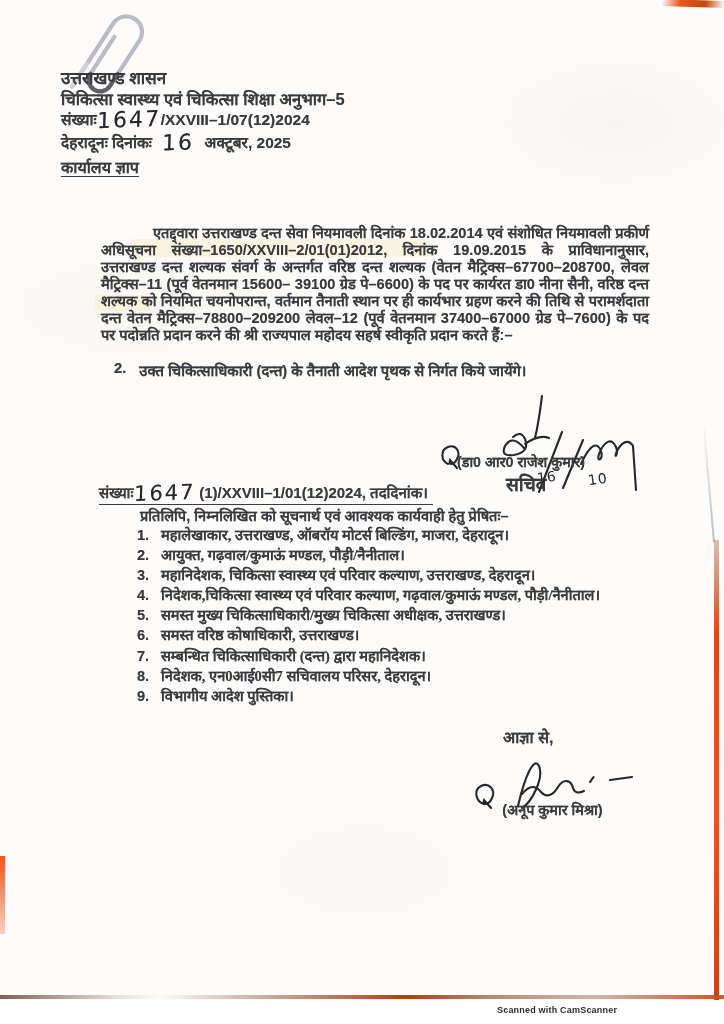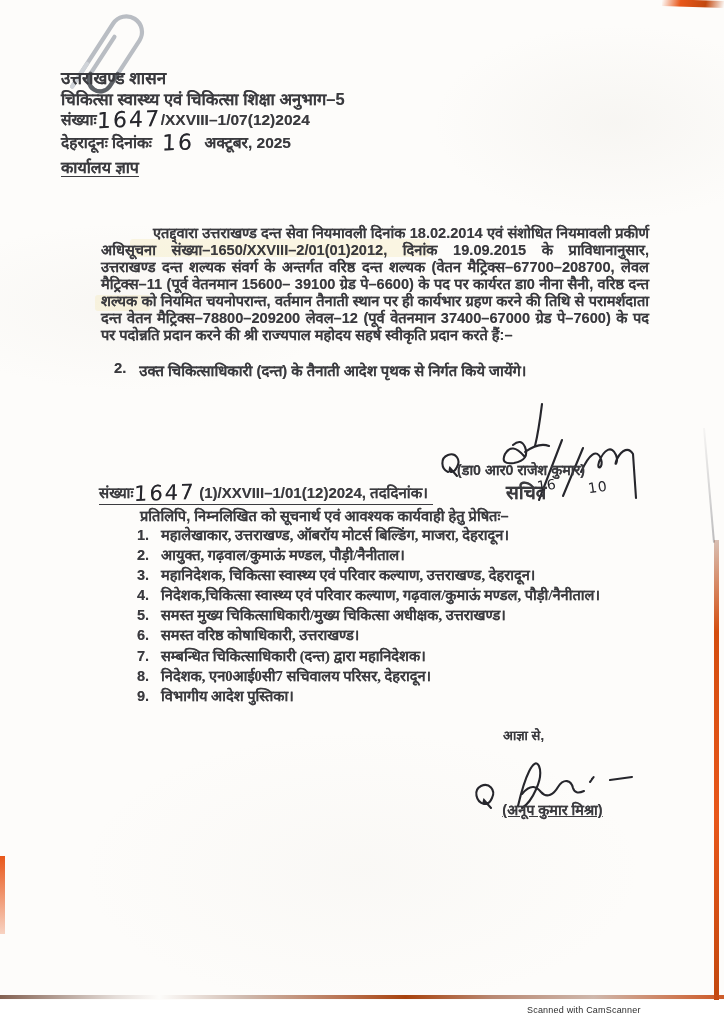--- a/index.html
+++ b/index.html
@@ -11,21 +11,21 @@
   .page{
     position:absolute;inset:0;
     background:
       radial-gradient(ellipse 300px 120px at 18% 30%, rgba(205,200,188,0.10), transparent 70%),
       radial-gradient(ellipse 260px 140px at 85% 12%, rgba(205,200,188,0.12), transparent 70%),
       radial-gradient(ellipse 400px 200px at 50% 85%, rgba(210,205,195,0.08), transparent 70%),
       #fdfcfa;
   }
   .print{color:#3a3a3e;text-shadow:0 0 0.5px rgba(70,70,74,0.55);}
   .abs{position:absolute;}
-  .center{text-align:center;text-decoration:underline;}
+  .center{text-align:center;}
   .bold{font-weight:bold;}
   .hw{
     font-family:"DejaVu Sans",sans-serif;
     color:#26262c;font-weight:500;letter-spacing:2px;
     display:inline-block;transform:rotate(-2deg) skewX(-4deg);
     line-height:1;position:relative;top:2px;
   }
   .header-line{left:61px;width:600px;}
   .subject{text-decoration:underline;text-underline-offset:3px;}
   .para{
@@ -40,22 +40,22 @@
   .copy-intro{left:140px;top:505px;font-size:14.6px;}
   .copy-list{left:137px;top:526px;width:522px;font-size:14.6px;}
   .copy-row{display:flex;line-height:19.6px;margin-bottom:0.5px;}
   .copy-no{width:24px;flex:0 0 24px;}
   .copy-text{flex:1;font-family:Liberation Serif, serif;}
   .copy-row.justify .copy-text{text-align:justify;}
   .sig-name{font-size:14.3px;white-space:nowrap;}
   .tint{position:absolute;background:rgba(238,220,130,0.20);border-radius:3px;}
   .scan-strip{position:absolute;left:0;top:1000px;width:724px;height:24px;background:#ffffff;}
   .scan-footer{
-    position:absolute;left:497px;top:1005px;font-size:9px;font-weight:normal;
-    color:#2e2e2e;letter-spacing:0.2px;margin-left:30px;
+    position:absolute;left:497px;top:1005px;font-size:9px;font-weight:bold;
+    color:#2e2e2e;letter-spacing:0.2px;
   }
   svg{position:absolute;overflow:visible;}
   .artifact{position:absolute;pointer-events:none;}
 </style>
 </head>
 <body>
 
 <div class="page">
 
   <svg class="artifact" style="left:46px;top:0px;width:120px;height:115px;transform:rotate(33deg);" viewBox="0 0 100 110">
@@ -79,21 +79,21 @@
   </div>
   <div class="abs header-line print bold subject" style="top:156px;font-size:16px;">कार्यालय ज्ञाप</div>
 
   <div class="abs para print bold">एतद्द्वारा उत्तराखण्ड दन्त सेवा नियमावली दिनांक 18.02.2014 एवं संशोधित नियमावली प्रकीर्ण अधिसूचना संख्या–1650/XXVIII–2/01(01)2012, दिनांक 19.09.2015 के प्राविधानानुसार, उत्तराखण्ड दन्त शल्यक संवर्ग के अन्तर्गत वरिष्ठ दन्त शल्यक (वेतन मैट्रिक्स–67700–208700, लेवल मैट्रिक्स–11 (पूर्व वेतनमान 15600– 39100 ग्रेड पे–6600) के पद पर कार्यरत डा0 नीना सैनी, वरिष्ठ दन्त शल्यक को नियमित चयनोपरान्त, वर्तमान तैनाती स्थान पर ही कार्यभार ग्रहण करने की तिथि से परामर्शदाता दन्त वेतन मैट्रिक्स–78800–209200 लेवल–12 (पूर्व वेतनमान 37400–67000 ग्रेड पे–7600) के पद पर पदोन्नति प्रदान करने की श्री राज्यपाल महोदय सहर्ष स्वीकृति प्रदान करते हैं:–</div>
 
   <div class="abs item2 print bold">
     <span>2.</span>
     <span>उक्त चिकित्साधिकारी (दन्त) के तैनाती आदेश पृथक से निर्गत किये जायेंगे।</span>
   </div>
 
-  <div class="abs" style="left:438px;top:400px;width:230px;height:112px;">
+  <div class="abs" style="left:438px;top:392px;width:230px;height:112px;">
     <svg style="left:0;top:0;width:230px;height:112px;" viewBox="0 0 230 112">
       <g fill="none" stroke="#26262c" stroke-width="2.1" stroke-linecap="round">
         <path d="M104 4 C102 20 100 34 97 46"></path>
         <path d="M86 56 q-12 -14 -19 -2 q-5 11 9 9 q16 -3 11 -16 q-4 -9 -12 -2"></path>
         <path d="M87 52 q14 -10 24 -6"></path>
         <path d="M101 100 L124 40"></path>
         <path d="M125 96 L145 48"></path>
         <path d="M143 72 c8 -18 16 -24 20 -13 c3 9 -5 12 -2 3 c5 -13 13 -17 17 -7 c3 8 -3 13 1 4 c5 -10 12 -12 16 -5 l3 44"></path>
         <path d="M10 72 c-7 -3 -8 -14 0 -17 c8 -3 13 5 9 12 c-3 6 -9 7 -7 1 l7 8"></path>
       </g>
@@ -142,21 +142,21 @@
     <div class="copy-row">
       <span class="copy-no">8.</span>
       <span class="copy-text">निदेशक, एन0आई0सी7 सचिवालय परिसर, देहरादून।</span>
     </div>
     <div class="copy-row">
       <span class="copy-no">9.</span>
       <span class="copy-text">विभागीय आदेश पुस्तिका।</span>
     </div>
   </div>
 
-  <div class="abs print bold" style="left:503px;top:726px;font-size:13px;">आज्ञा से,</div>
+  <div class="abs print bold" style="left:503px;top:726px;font-size:16px;">आज्ञा से,</div>
 
   <svg style="left:462px;top:748px;width:200px;height:62px;" viewBox="0 0 200 62">
     <g fill="none" stroke="#26262c" stroke-width="2.1" stroke-linecap="round">
       <path d="M22 56 c-8 -2 -11 -14 -3 -18 c8 -4 15 4 11 12 c-3 7 -10 8 -8 2 l7 8"></path>
       <path d="M56 58 C63 28 72 8 77 18 C82 30 70 54 60 60"></path>
       <path d="M60 46 c9 -11 15 -7 19 -2 c6 7 13 2 17 -5 c6 -9 13 -7 15 1 q2 7 11 3"></path>
       <path d="M128 34 q6 -8 2 -3"></path>
       <path d="M148 32 l22 -3"></path>
     </g>
   </svg>

